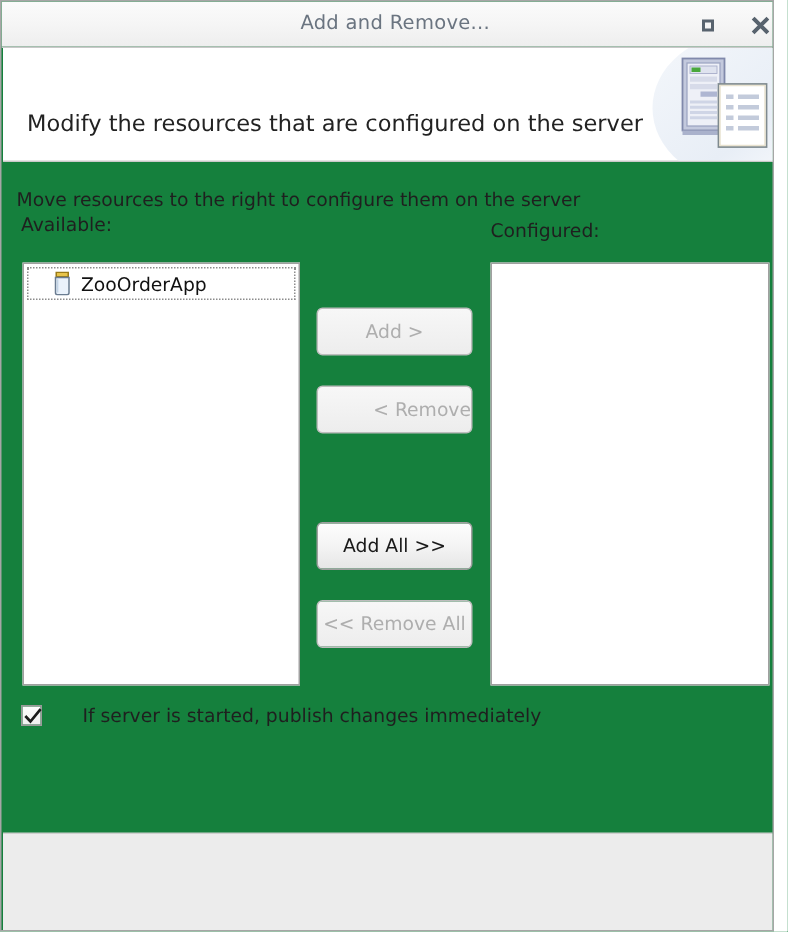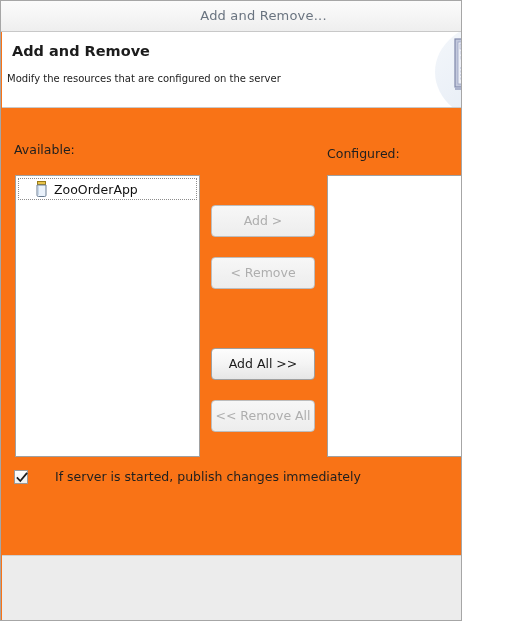--- a/index.html
+++ b/index.html
@@ -6,25 +6,25 @@
     margin: 0;
     padding: 0;
     background: #ffffff;
   }
   body {
     font-family: "DejaVu Sans", "Liberation Sans", sans-serif;
     -webkit-font-smoothing: antialiased;
   }
   #dialog {
     position: relative;
-    width: 462px;
+    width: 516px;
     height: 621px;
     box-sizing: border-box;
     border: 1px solid #a6a6a6;
-    background: #f97316;
+    background: #15803d;
     overflow: hidden;
   }
 
   
   .titlebar {
     position: absolute;
     left: 0; top: 0;
     width: 525px;
     height: 31px;
     box-sizing: border-box;
@@ -70,22 +70,22 @@
   }
   .header-title {
     position: absolute;
     left: 10px; top: 11px;
     font-size: 14.5px;
     font-weight: bold;
     color: #1c1c1c;
   }
   .header-sub {
     position: absolute;
-    left: 5px; top: 41px;
-    font-size: 10px;
+    left: 16px; top: 41px;
+    font-size: 15px;
     color: #222222;
   }
   .header-art {
     position: absolute;
     right: 0; top: 0;
     width: 82px;
     height: 74px;
   }
   .header-art .swoosh {
     position: absolute;
@@ -160,21 +160,21 @@
     text-align: center;
     line-height: 30px;
     cursor: default;
   }
   .xfer-btn.enabled {
     border-color: #9f9f9f;
     background: linear-gradient(to bottom, #fdfdfd 0%, #f4f4f4 50%, #e6e6e6 100%);
     color: #1a1a1a;
   }
   .btn-add        { top: 204px; text-align: center; }
-  .btn-remove     { top: 256px; }
+  .btn-remove     { top: 256px; text-align: right; }
   .btn-add-all    { top: 347px; }
   .btn-remove-all { top: 399px; }
 
   
   .checkrow {
     position: absolute;
     left: 13px; top: 468px;
     display: flex;
     align-items: center;
     cursor: default;
@@ -222,21 +222,20 @@
     </div>
 
     <div class="tb-btn tb-close">
       <svg width="16" height="16" viewBox="0 0 16 16">
         <path d="M4 4 L12 12 M12 4 L4 12" stroke="#58636e" stroke-width="2.6" stroke-linecap="square"></path>
       </svg>
     </div>
   </div>
 
   <div class="header">
-    <div class="header-title">Add and Remove</div>
     <div class="header-sub">Modify the resources that are configured on the server</div>
 
     <div class="header-art">
       <div class="swoosh"></div>
       <svg width="72" height="66" viewBox="0 0 72 66">
 
         <rect x="7" y="3" width="28" height="48" fill="#c3c9dd" stroke="#8089ab" stroke-width="1.2"></rect>
         <rect x="10" y="6" width="22" height="42" fill="#eef0f7" stroke="#9aa2c0" stroke-width="0.8"></rect>
         <rect x="12" y="8" width="18" height="5" fill="#dfe3ef" stroke="#a8aecb" stroke-width="0.6"></rect>
         <rect x="13" y="9" width="6" height="3" fill="#4aa83c"></rect>
@@ -258,20 +257,21 @@
             <rect x="44" y="34" width="14" height="3"></rect>
           <rect x="36" y="41" width="5" height="3"></rect>
             <rect x="44" y="41" width="14" height="3"></rect>
           <rect x="36" y="48" width="5" height="3"></rect>
             <rect x="44" y="48" width="14" height="3"></rect>
         </g>
       </svg>
     </div>
   </div>
 
+  <div class="instruction">Move resources to the right to configure them on the server</div>
 
   <div class="col-label label-available">Available:</div>
   <div class="col-label label-configured">Configured:</div>
 
   <div class="listbox list-available">
     <div class="list-item">
       <svg class="jar-icon" width="13" height="16" viewBox="0 0 13 16">
         <rect x="2.5" y="0.5" width="8" height="3" fill="#e8c44a" stroke="#9a7b17" stroke-width="1"></rect>
         <path d="M2 4 L11 4 L11 14.2 Q11 15.5 9.6 15.5 L3.4 15.5 Q2 15.5 2 14.2 Z" fill="#eaf2fb" stroke="#6a7c91" stroke-width="1"></path>
         <path d="M3.4 5.2 L3.4 14" stroke="#c3d4e6" stroke-width="1"></path>

